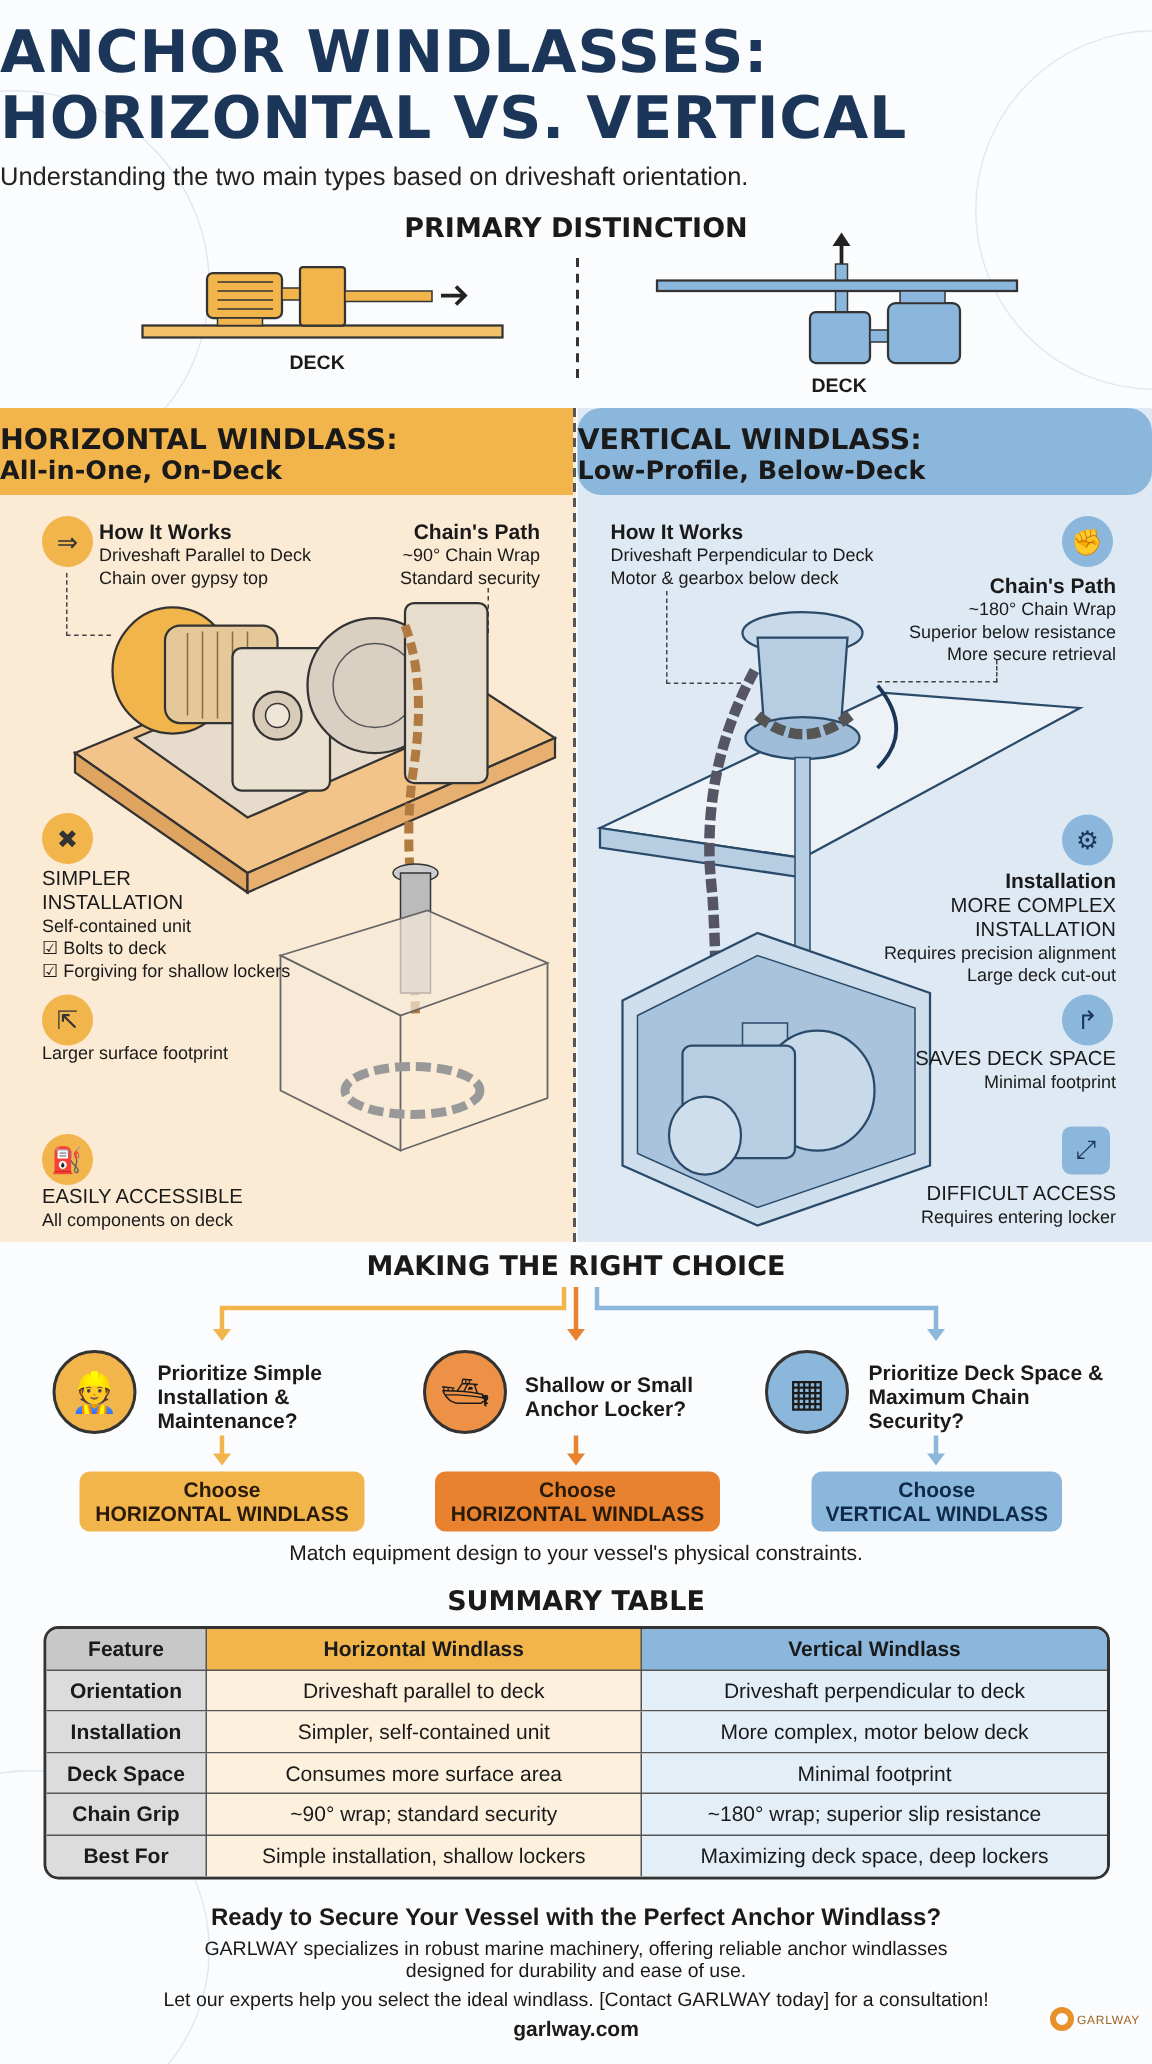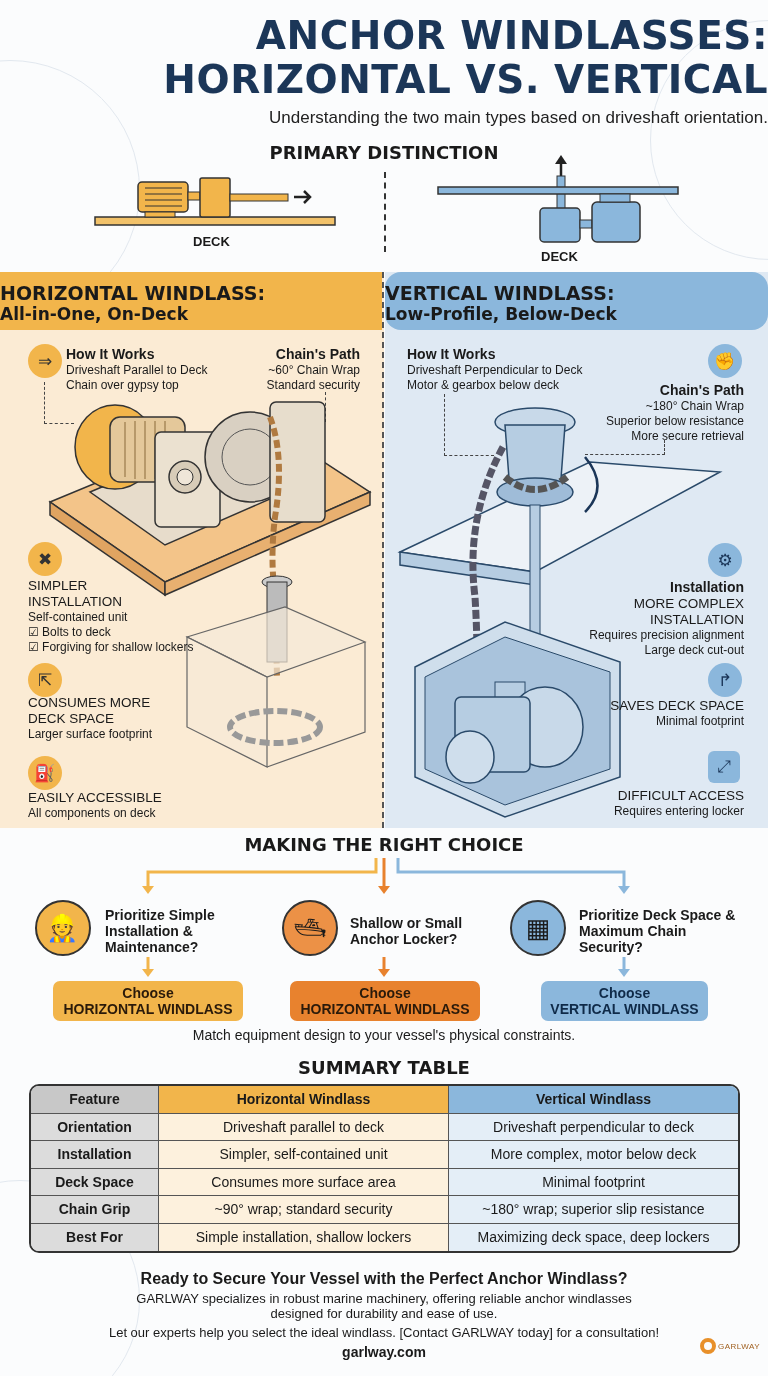--- a/index.html
+++ b/index.html
@@ -1,18 +1,18 @@
 <!DOCTYPE html>
 <html><head>
 <meta charset="utf-8">
 <style>
   * { box-sizing: border-box; margin: 0; padding: 0; }
   body { width: 768px; height: 1376px; overflow: hidden; background: #fbfcfd; font-family: "Liberation Sans", sans-serif; color: #1a1a1a; position: relative; }
   .bgdeco { position: absolute; border: 1px solid #e2e8ef; border-radius: 50%; pointer-events: none; }
-  .title-block { position: absolute; top: 14px; left: 0; width: 768px; text-align: right; }
+  .title-block { position: absolute; top: 14px; left: 0; width: 768px; text-align: left; }
   .title-line { font-family: "DejaVu Sans", sans-serif; font-weight: bold; font-size: 39px; color: #1b3658; line-height: 44px; letter-spacing: 0.5px; }
   .subtitle { font-size: 17px; margin-top: 6px; color: #222; }
   .pd-title { position: absolute; top: 142px; width: 768px; text-align: center; font-family: "DejaVu Sans", sans-serif; font-weight: bold; font-size: 18px; }
   .pd-divider { position: absolute; left: 384px; top: 172px; height: 80px; border-left: 2px dashed #333; }
   .deck-label { position: absolute; font-weight: bold; font-size: 13px; }
   .panel { position: absolute; top: 272px; height: 556px; }
   .panel.left { left: 0; width: 384px; background: #fbebd4; border-right: 2px dashed #555; }
   .panel.right { left: 385px; width: 383px; background: #dfe9f3; }
   .panel-head { height: 58px; text-align: left; padding-top: 10px; }
   .panel.left .panel-head { background: #f2b54b; }
@@ -32,21 +32,21 @@
   .choice-circle { position: absolute; width: 56px; height: 56px; border-radius: 50%; border: 2px solid #333; display: flex; align-items: center; justify-content: center; font-size: 26px; }
   .q { position: absolute; font-weight: bold; font-size: 14px; line-height: 16px; }
   .choose { position: absolute; height: 40px; border-radius: 7px; text-align: center; font-weight: bold; font-size: 14px; line-height: 16px; padding-top: 4px; color: #2a1a0a; }
   .match { position: absolute; top: 1027px; width: 768px; text-align: center; font-size: 14px; }
   .st-title { position: absolute; top: 1057px; width: 768px; text-align: center; font-family: "DejaVu Sans", sans-serif; font-weight: bold; font-size: 18px; }
   table.summary { position: absolute; top: 1084px; left: 29px; width: 711px; border-collapse: separate; border-spacing: 0; border: 2px solid #333; border-radius: 10px; overflow: hidden; font-size: 14px; }
   table.summary th, table.summary td { height: 27.5px; text-align: center; border-right: 1px solid #555; border-bottom: 1px solid #555; padding: 0 4px; }
   table.summary tr:last-child td { border-bottom: none; }
   table.summary th:last-child, table.summary td:last-child { border-right: none; }
   table.summary th { font-weight: bold; }
-  .c0 { background: #dcdcdc; font-weight: bold; width: 128px; }
+  .c0 { background: #dcdcdc; font-weight: bold; width: 107px; }
   th.c0 { background: #c8c8c8; }
   .c1 { background: #fdf1dd; width: 290px; }
   th.c1 { background: #f2b54b; }
   .c2 { background: #e4eef7; }
   th.c2 { background: #8bb7dc; }
   .cta { position: absolute; top: 1270px; width: 768px; text-align: center; }
   .cta-h { font-weight: bold; font-size: 16px; margin-bottom: 3px; }
   .cta-p { font-size: 13px; line-height: 15px; }
   .cta-p2 { font-size: 13px; margin-top: 4px; }
   .cta-url { font-weight: bold; font-size: 14px; margin-top: 4px; }
@@ -101,21 +101,21 @@
     <div class="ph2">All-in-One, On-Deck</div>
   </div>
   <div class="ico o" style="left:28px;top:72px;">⇒</div>
   <div class="blk" style="left:66px;top:74px;">
     <div class="h">How It Works</div>
     <div>Driveshaft Parallel to Deck</div>
     <div>Chain over gypsy top</div>
   </div>
   <div class="blk r" style="right:22px;top:74px;">
     <div class="h">Chain's Path</div>
-    <div>~60° Chain Wrap</div>
+    <div>~90° Chain Wrap</div>
     <div>Standard security</div>
   </div>
   <div class="dash" style="left:44px;top:110px;height:42px;width:30px;border-left-width:1.5px;border-bottom-width:1.5px;"></div>
   <div class="dash" style="left:310px;top:120px;height:30px;width:16px;border-right-width:1.5px;border-bottom-width:1.5px;"></div>
 
   <svg style="position:absolute;left:45px;top:125px;" width="330" height="395" viewBox="0 0 330 395">
     <path d="M5 105 L210 20 L325 95 L120 185 Z" fill="#f3c489" stroke="#333" stroke-width="1.5"></path>
     <path d="M5 105 L5 118 L120 198 L120 185 Z" fill="#e0a461" stroke="#333" stroke-width="1.5"></path>
     <path d="M120 185 L120 198 L325 108 L325 95 Z" fill="#e8b070" stroke="#333" stroke-width="1.5"></path>
     <path d="M45 95 L200 30 L275 80 L120 148 Z" fill="#e7dccb" stroke="#333" stroke-width="1.5"></path>
@@ -139,21 +139,20 @@
 
   <div class="ico o" style="left:28px;top:270px;">✖</div>
   <div class="blk" style="left:28px;top:306px;">
     <div class="hc" style="width:120px;">SIMPLER INSTALLATION</div>
     <div>Self-contained unit</div>
     <div>☑ <span>Bolts to deck</span></div>
     <div>☑ <span>Forgiving for shallow lockers</span></div>
   </div>
   <div class="ico o" style="left:28px;top:391px;">⇱</div>
   <div class="blk" style="left:28px;top:423px;">
-    <div class="hc" style="width:160px;">CONSUMES MORE DECK SPACE</div>
     <div>Larger surface footprint</div>
   </div>
   <div class="ico o" style="left:28px;top:484px;">⛽</div>
   <div class="blk" style="left:28px;top:518px;">
     <div class="hc">EASILY ACCESSIBLE</div>
     <div>All components on deck</div>
   </div>
 </div>
 
 <div class="panel right">

